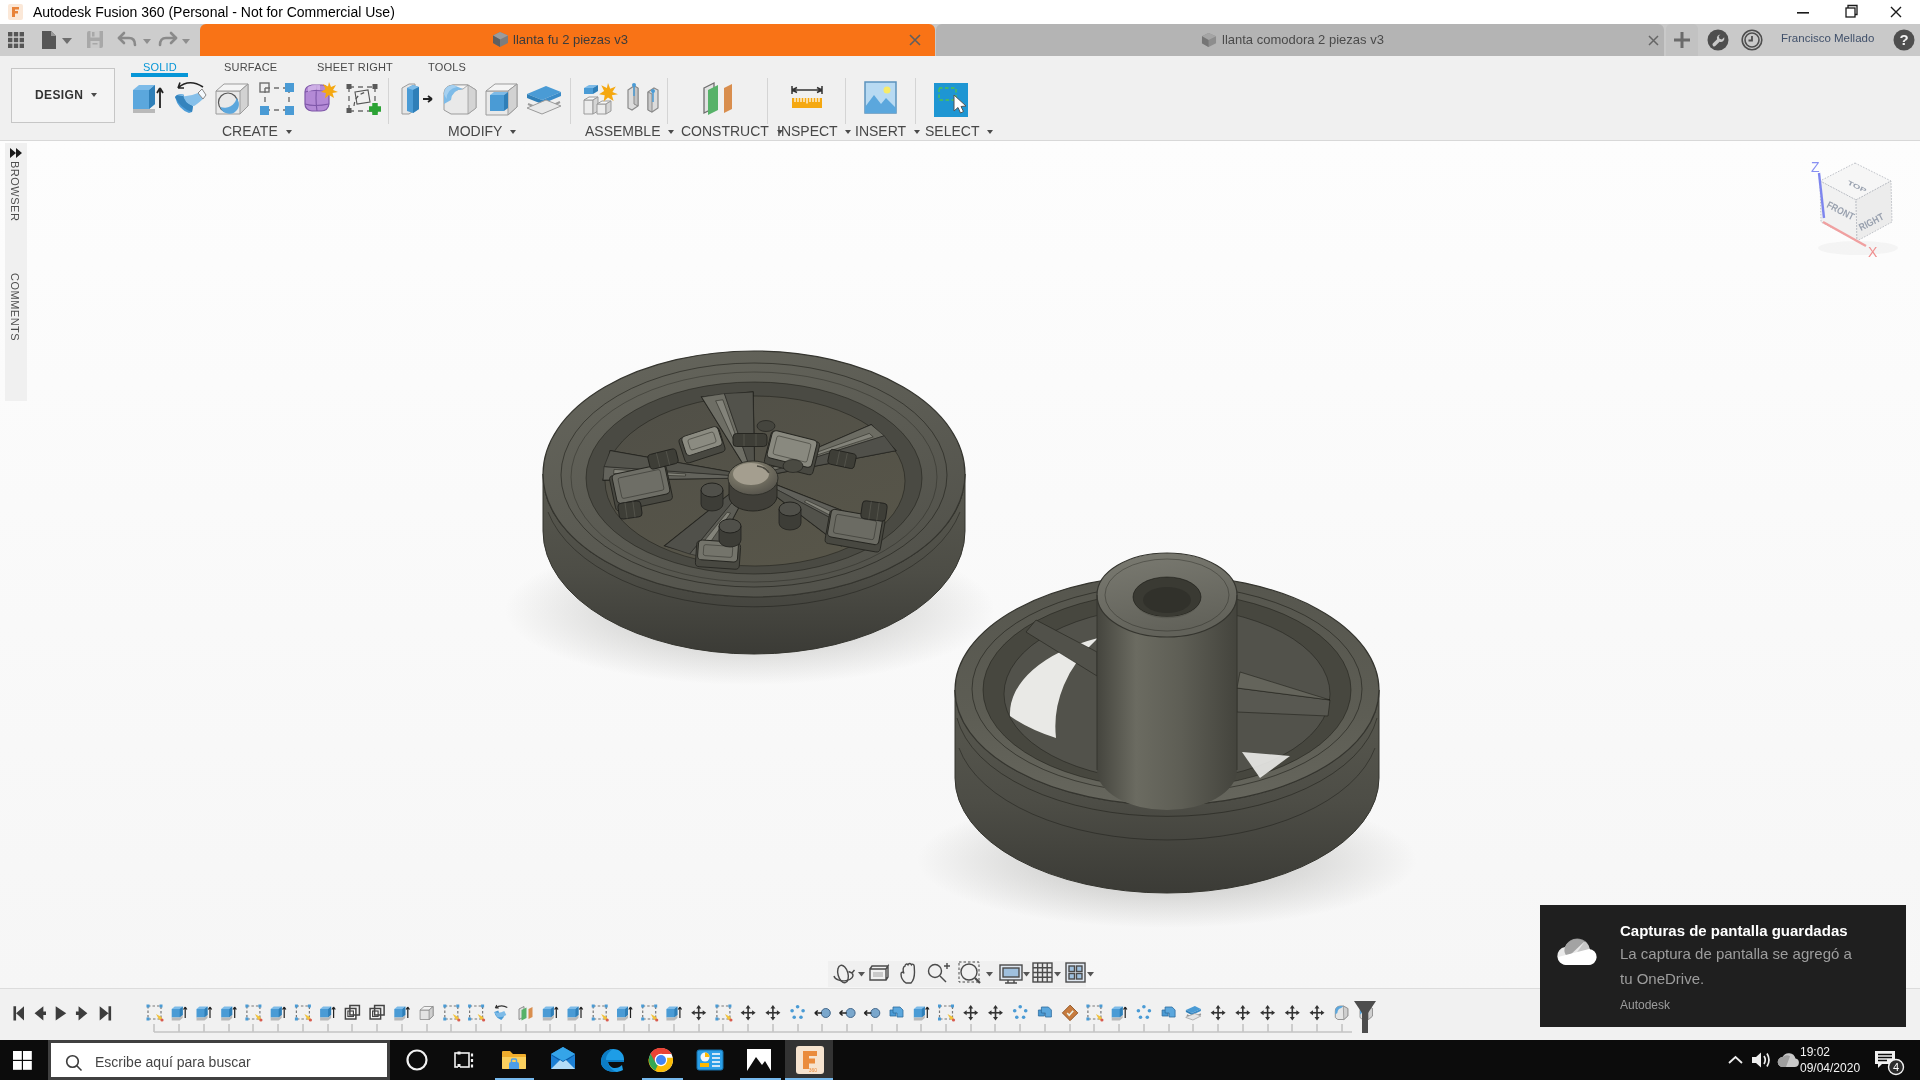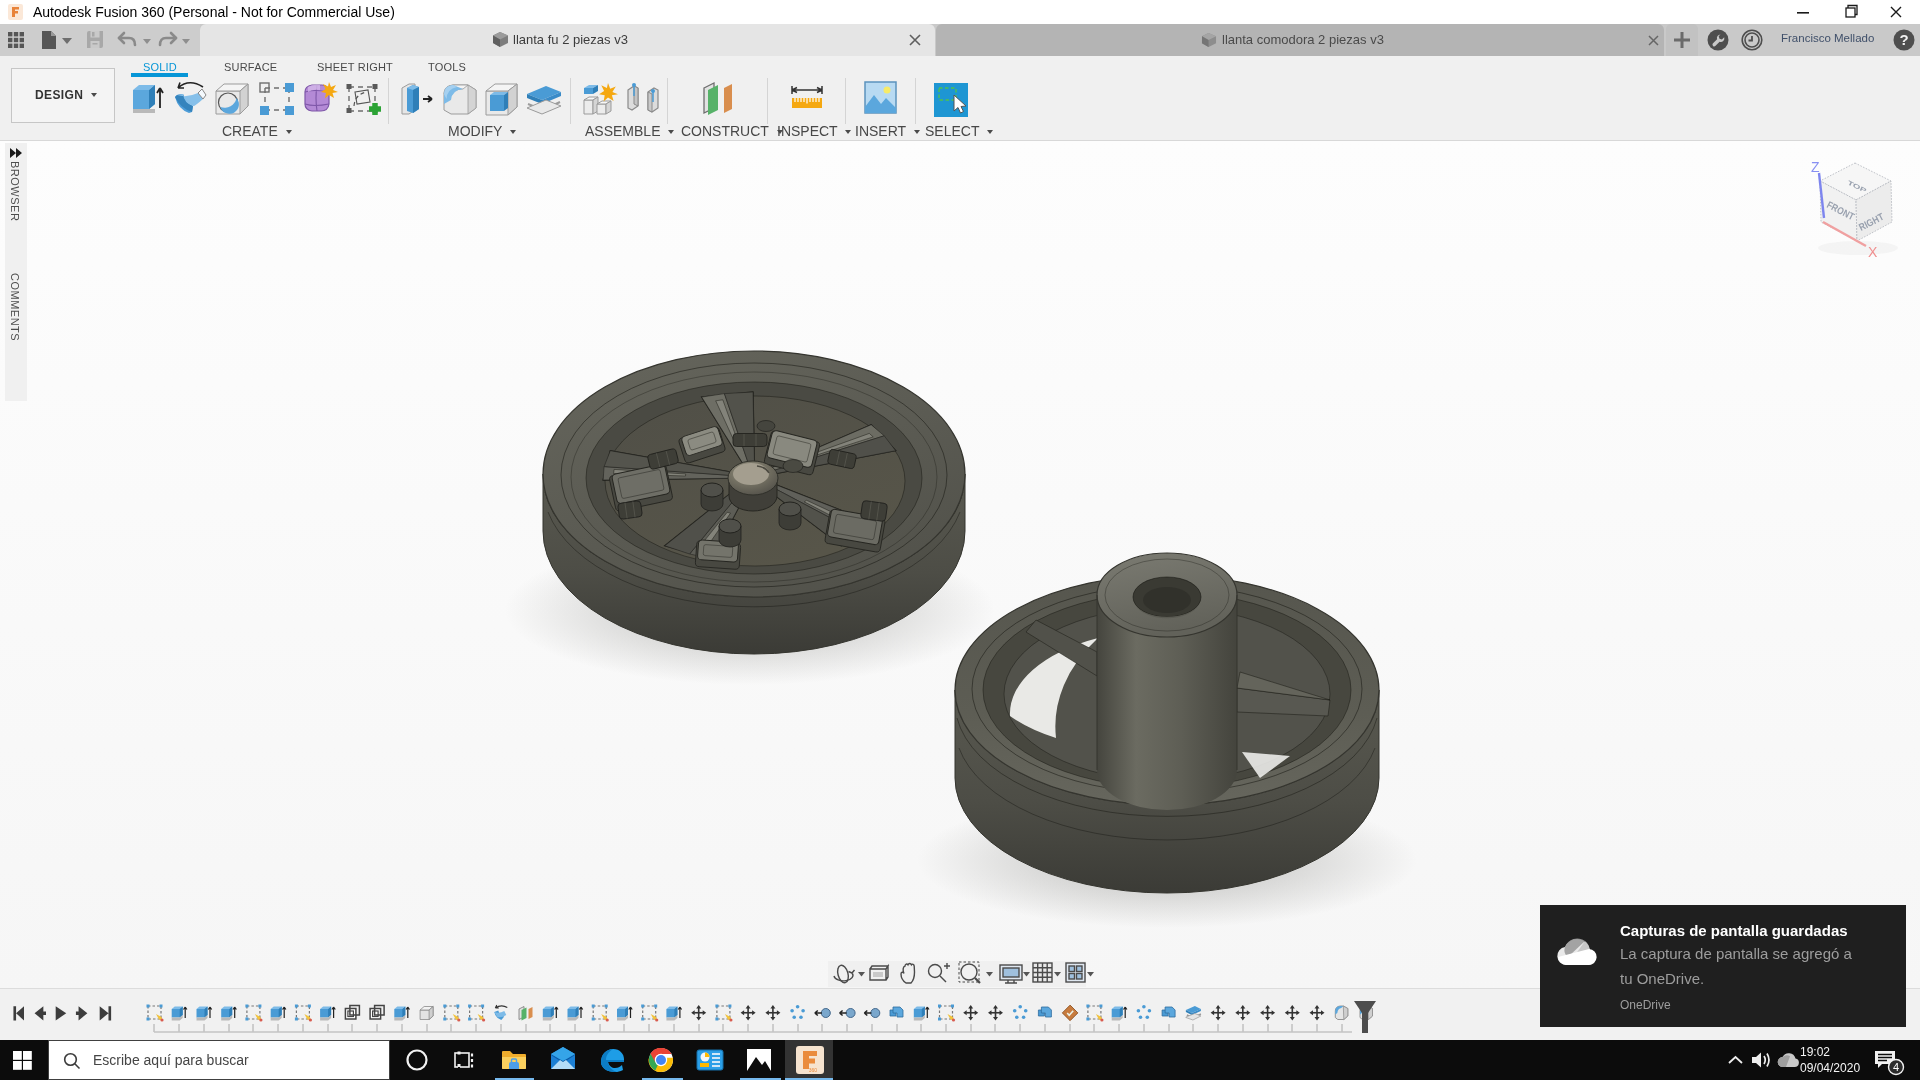--- a/index.html
+++ b/index.html
@@ -8,21 +8,21 @@
 .abs { position:absolute; }
 
 
 #titlebar { left:0; top:0; width:1920px; height:40px; background:#ffffff; }
 #titlebar .title { position:absolute; left:33px; top:4px; font-size:14px; color:#000; }
 .wbtn { position:absolute; top:0; width:45px; height:24px; }
 
 
 #docbar { left:0; top:24px; width:1920px; height:32px; background:#c9c9c9; }
 #docbar .lefticons { position:absolute; left:0; top:0; width:200px; height:32px; background:#cdcdcd; }
-#tab-active { position:absolute; left:200px; top:24px; width:735px; height:32px; background:#e5e5e5; border-radius:6px 6px 0 0; }
+#tab-active { position:absolute; left:200px; top:24px; width:735px; height:32px; background:#f97316; border-radius:6px 6px 0 0; }
 #tab-active .tname { position:absolute; left:313px; top:8px; font-size:13px; color:#3c3c3c; }
 #tab-inactive { position:absolute; left:936px; top:24px; width:728px; height:32px; background:#b4b4b4; border-radius:6px 6px 0 0;padding-left:24px; }
 #tab-inactive .tname { position:absolute; left:286px; top:8px; font-size:13px; color:#4a4a4a; }
 #plusbtn { position:absolute; left:1666px; top:24px; width:32px; height:32px; background:#c2c2c2; border-radius:5px 5px 0 0; }
 .fm-name { position:absolute; left:1781px; top:32px; font-size:11.5px; color:#40506a; }
 
 
 #ribbon { left:0; top:56px; width:1920px; height:85px; background:#f0f0f0; border-bottom:1px solid #d8d8d8; }
 #designbtn { position:absolute; left:11px; top:12px; width:104px; height:55px; background:#f4f4f4; border:1px solid #c6c6c6; border-radius:0; }
 #designbtn span { position:absolute; left:23px; top:19px; font-size:12px; font-weight:bold; color:#333; letter-spacing:.4px;}
@@ -36,21 +36,21 @@
 
 #viewport { left:0; top:141px; width:1920px; height:847px; background:linear-gradient(#fdfdfd, #f6f6f6); }
 #leftstrip { position:absolute; left:5px; top:2px; width:22px; height:258px; background:#f0f0f0; }
 .vtext { position:absolute; writing-mode:vertical-rl; font-size:11px; color:#4d4d4d; left:4px; letter-spacing:0.5px;}
 
 
 #timeline { left:0; top:988px; width:1920px; height:52px; background:#f1f1f1; border-top:1px solid #dcdcdc; }
 
 
 #taskbar { left:0; top:1040px; width:1920px; height:40px; background:#0c0c0c; }
-#searchbox { position:absolute; left:48px; top:0px; width:342px; height:40px; background:#ffffff; border:1px solid #404040; }
+#searchbox { position:absolute; left:48px; top:0px; width:342px; height:40px; background:#ffffff; border:3px solid #404040; }
 #searchbox span { position:absolute; left:44px; top:11px; font-size:14px; color:#454545; }
 .tbicon { position:absolute; top:0; width:48px; height:40px; }
 .underline { position:absolute; top:38px; height:2px; background:#76b9ed; }
 
 
 #toast { left:1540px; top:905px; width:366px; height:122px; background:#1f1f1f; }
 #toast .t1 { position:absolute; left:80px; top:17px; font-size:15px; font-weight:bold; color:#ffffff; }
 #toast .t2 { position:absolute; left:80px; top:36px; font-size:15px; color:#9d9d9d; line-height:25px; }
 #toast .t3 { position:absolute; left:80px; top:93px; font-size:12px; color:#9d9d9d; }
 </style>
@@ -997,16 +997,16 @@
 
   <div id="toast" class="abs">
     <svg style="position:absolute;left:16px;top:30px" width="48" height="34" viewBox="0 0 48 34">
       <path d="M 10 30 a 9 9 0 0 1 -1 -17.9 a 13 13 0 0 1 24.8 2.7 a 8 8 0 0 1 -1.5 15.2 Z" fill="#e9e9e9"></path>
       <path d="M 9 12.1 a 13 13 0 0 1 20 -6 l -17 16 a 9 9 0 0 1 -3 -10 Z" fill="#9b9b9b" opacity="0.9"></path>
       <path d="M 29 6 a 13 13 0 0 1 4.8 8.8 a 8 8 0 0 1 -1.5 15.2 L 12 30 Z" fill="#c4c4c4" opacity="0.9"></path>
       <path d="M 10 30 a 9 9 0 0 1 -8 -8 L 33 14 a 8 8 0 0 1 -0.7 16 Z" fill="#ffffff"></path>
     </svg>
     <span class="t1">Capturas de pantalla guardadas</span>
     <span class="t2">La captura de pantalla se agregó a<br>tu OneDrive.</span>
-    <span class="t3">OneDrive</span>
+    <span class="t3">Autodesk</span>
   </div>
 
 </div>
 
 </body></html>

